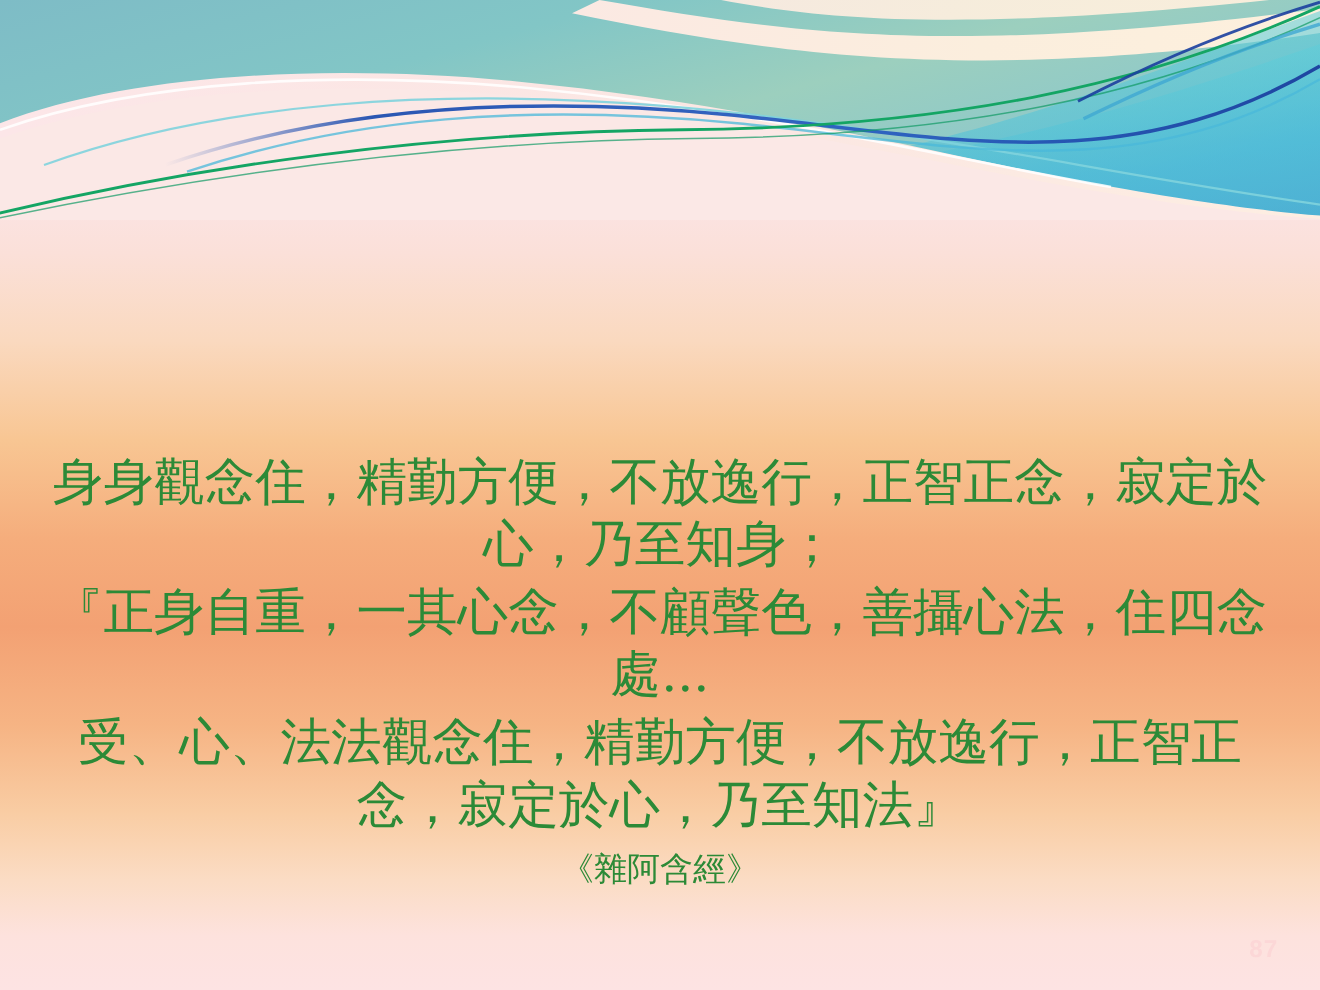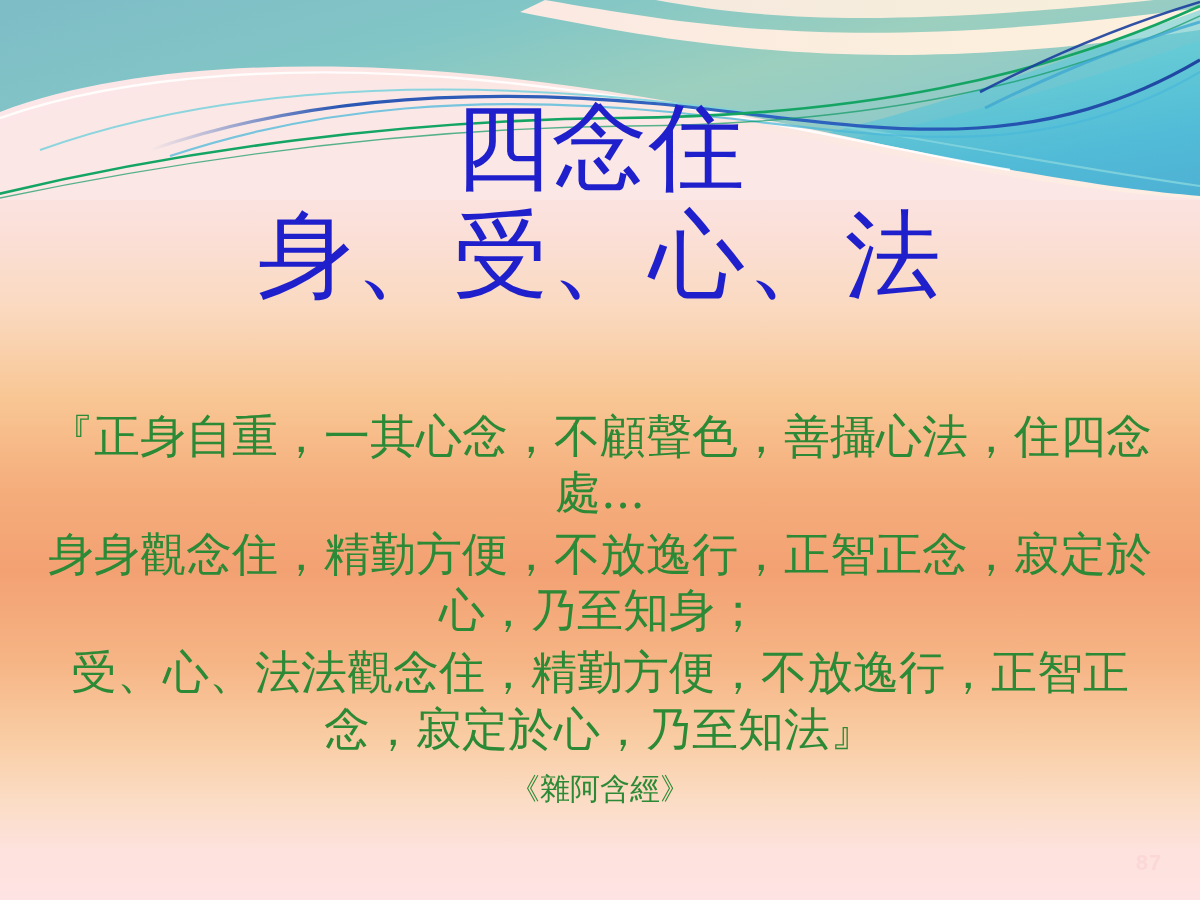--- a/index.html
+++ b/index.html
@@ -169,27 +169,23 @@
     <path d="M 150,150 C 300,98 470,86 660,104 C 860,124 1020,166 1200,60" fill="none" stroke="url(#blueLine)" stroke-width="3.2" opacity="0.95"></path>
     <path d="M 170,156 C 320,106 480,94 670,112 C 870,132 1030,172 1200,72" fill="none" stroke="#49b8da" stroke-width="2.2" opacity="0.75"></path>
 
     <path d="M -10,196 C 180,150 400,120 620,118 C 860,116 1040,78 1200,6" fill="none" stroke="#14a564" stroke-width="2.6"></path>
     <path d="M -10,200 C 190,158 410,128 630,126 C 870,124 1050,86 1200,16" fill="none" stroke="#0f9a64" stroke-width="1.4" opacity="0.7"></path>
 
     <path d="M 1200,2 C 1120,26 1050,56 980,92" fill="none" stroke="#1b3f9e" stroke-width="2.6" opacity="0.9"></path>
     <path d="M 1200,22 C 1120,46 1050,76 985,108" fill="none" stroke="#3fa8d2" stroke-width="3" opacity="0.8"></path>
   </svg>
 
-  <div class="title-block">
-    <span class="title-line-1">四念住</span>
-    <span class="title-line-2">身、受、心、法</span>
-  </div>
 
   <div class="quote-block">
+    <span class="quote-para p2">身身觀念住，精勤方便，不放逸行，正智正念，寂定於心，乃至知身；</span>
     <span class="quote-para p1">『正身自重，一其心念，不顧聲色，善攝心法，住四念處...</span>
-    <span class="quote-para p2">身身觀念住，精勤方便，不放逸行，正智正念，寂定於心，乃至知身；</span>
     <span class="quote-para p3">受、心、法法觀念住，精勤方便，不放逸行，正智正念，寂定於心，乃至知法』</span>
     <span class="citation">《雜阿含經》</span>
   </div>
 
   <div class="page-number">87</div>
 
 </div>
 
 </body></html>

